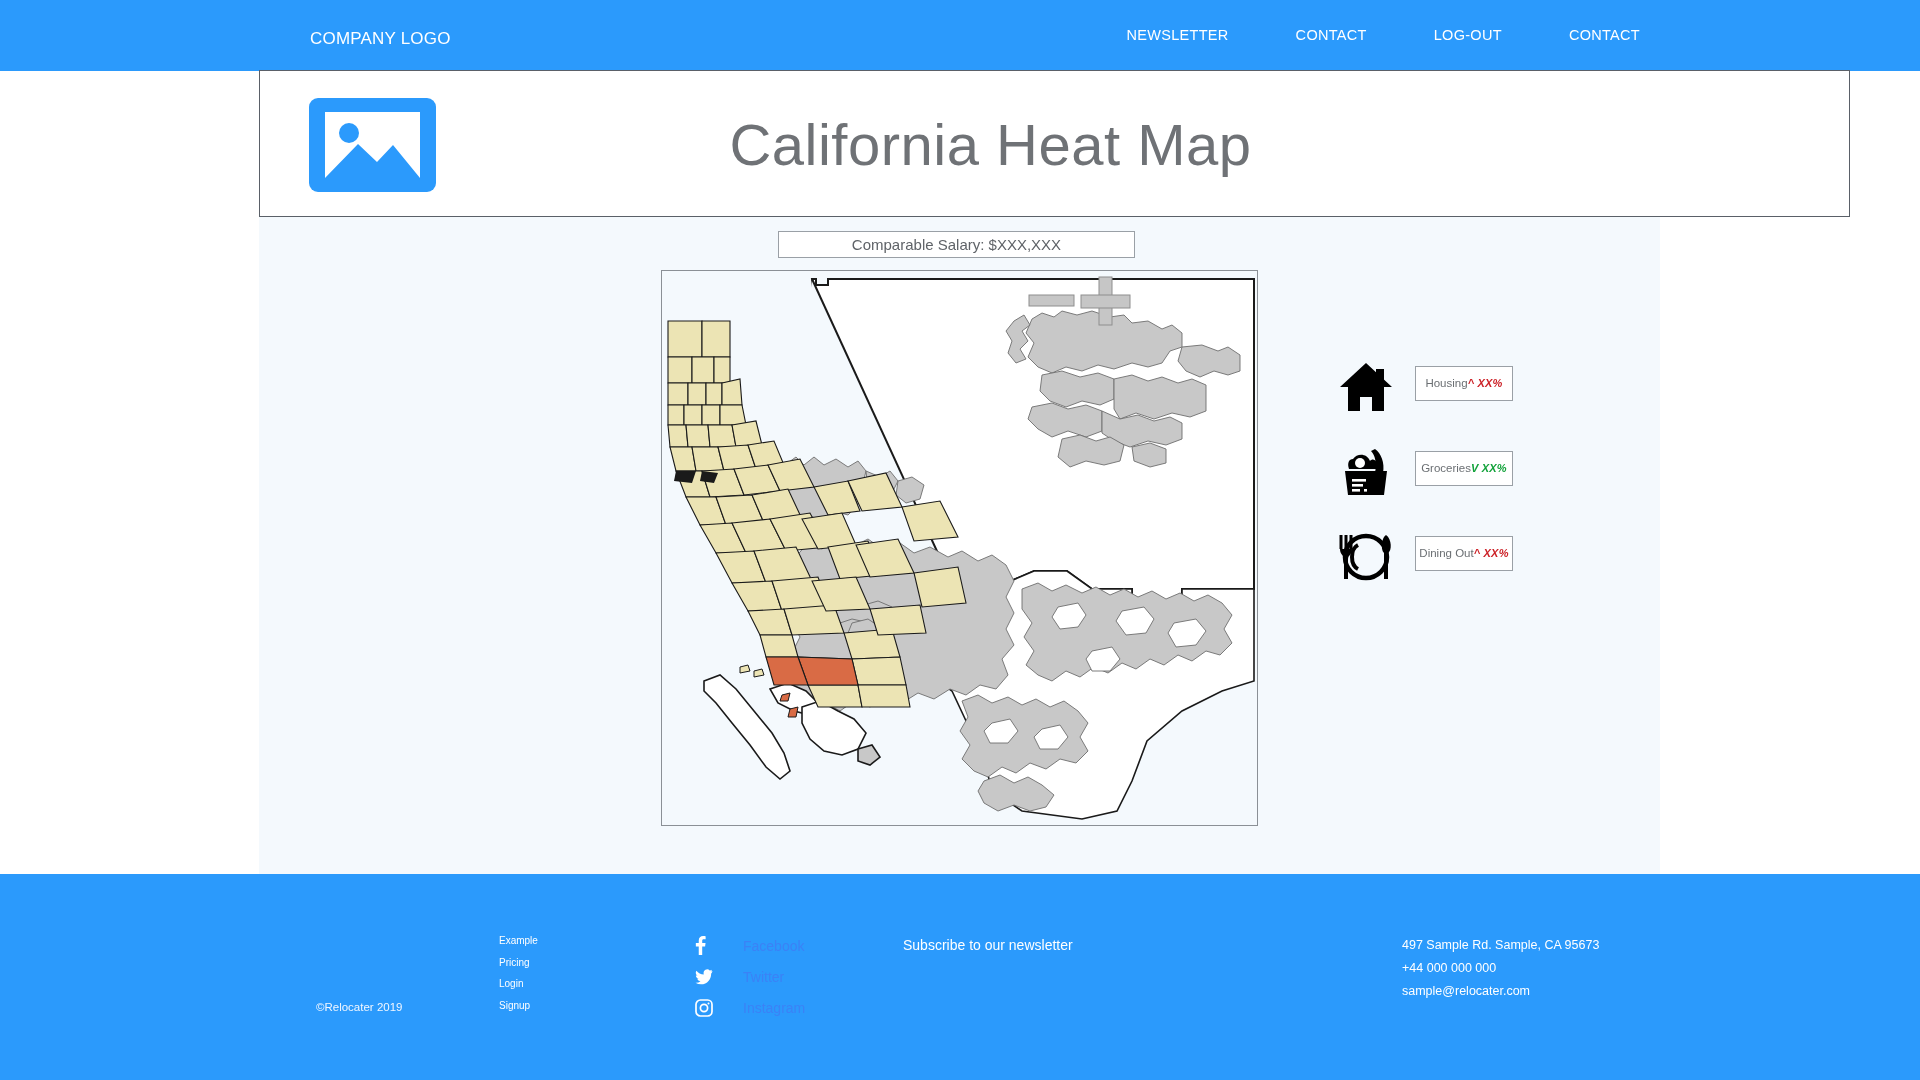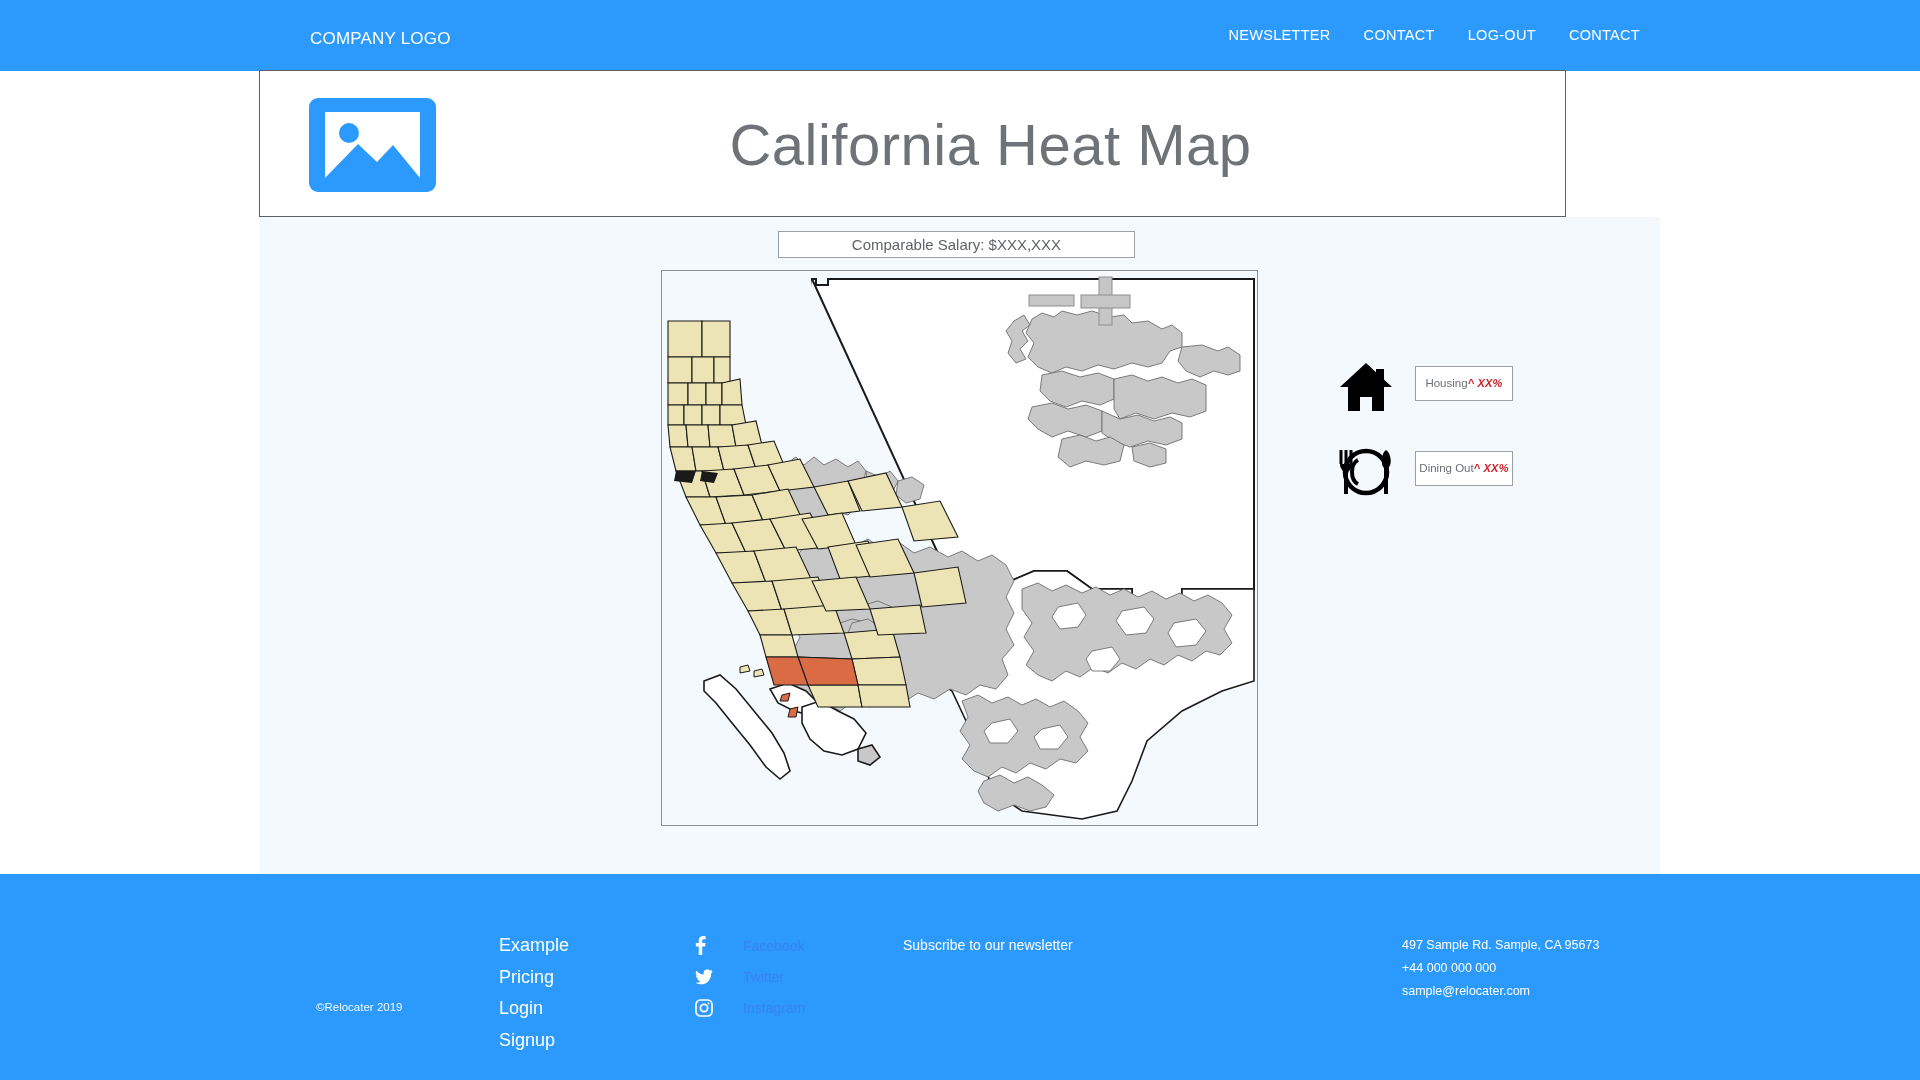--- a/index.html
+++ b/index.html
@@ -15,30 +15,30 @@
   .topnav {
     position:absolute; left:0; top:0; width:1920px; height:71px;
     background:#2b9afc;
   }
   .brand {
     position:absolute; left:310px; top:29px;
     color:#ffffff; font-size:17px; letter-spacing:.2px;
   }
   .navlinks {
     position:absolute; right:280px; top:27px;
-    display:flex; gap:33px; align-items:center;
+    display:flex; gap:67px; align-items:center;
   }
   .navlinks a {
     color:#ffffff; font-size:14.5px; text-decoration:none;
     letter-spacing:.3px; white-space:nowrap;
   }
 
   
   .titlebar {
-    position:absolute; left:259px; top:70px; width:1307px; height:147px;
+    position:absolute; left:259px; top:70px; width:1591px; height:147px;
     background:#ffffff; border:1px solid #5a6068;
   }
   .thumb {
     position:absolute; left:49px; top:27px; width:127px; height:94px;
     background:#2b9afc; border-radius:9px;
   }
   .thumb svg { position:absolute; left:16px; top:14px; }
   .page-title {
     position:absolute; left:0; top:0; width:1401px; height:147px;
     display:flex; align-items:center; justify-content:center;
@@ -88,21 +88,21 @@
   .footer {
     position:absolute; left:0; top:874px; width:1920px; height:206px;
     background:#2b9afc;
   }
   .copyright {
     position:absolute; left:316px; top:1001px;
     color:#f0f6ff; font-size:11.5px;
   }
   .linkcol { position:absolute; left:499px; top:935px; }
   .linkcol a {
-    display:block; color:#ffffff; font-size:18px; text-decoration:none;
+    display:block; color:#ffffff; font-size:10px; text-decoration:none;
     margin-bottom:10.5px;
   }
   .socialcol { position:absolute; left:695px; top:935px; }
   .socialrow {
     display:flex; align-items:center; margin-bottom:10px; height:21px;
   }
   .socialrow .sicon {
     width:30px; display:flex; align-items:center; justify-content:flex-start;
   }
   .socialrow .slabel { color:#3b82f6; font-size:14px; margin-left:18px; }
@@ -331,20 +331,40 @@
         </svg>
       </div>
       <div class="card-box">
         <span class="card-label">Housing</span>
         <span class="card-delta up">
           <span>^</span>&nbsp;<span>XX%</span>
         </span>
       </div>
     </div>
 
+    <div class="card">
+      <div class="card-icon">
+        <svg width="54" height="54" viewBox="0 0 54 54">
+          <path d="M36 4 C42 8 46 18 44 28 L36 28 C38 18 36 10 32 6 Z" fill="#000"></path>
+          <path d="M14 14 C18 8 28 8 31 16 C34 12 40 16 38 24 L10 24 C8 18 10 14 14 14 Z" fill="#000"></path>
+          <circle cx="21" cy="18" r="5" fill="#fff"></circle>
+          <path d="M6 26 L48 26 L45 50 L9 50 Z" fill="#000"></path>
+          <rect x="13" y="34" width="14" height="2.6" fill="#fff"></rect>
+          <rect x="13" y="39" width="11" height="2.6" fill="#fff"></rect>
+          <rect x="13" y="44" width="8" height="2.6" fill="#fff"></rect>
+          <rect x="25" y="44" width="3" height="2.6" fill="#fff"></rect>
+        </svg>
+      </div>
+      <div class="card-box">
+        <span class="card-label">Groceries</span>
+        <span class="card-delta down">
+          <span>V</span>&nbsp;<span>XX%</span>
+        </span>
+      </div>
+    </div>
 
     <div class="card">
       <div class="card-icon">
         <svg width="60" height="52" viewBox="0 0 60 52">
           <circle cx="30" cy="26" r="21" fill="none" stroke="#000" stroke-width="4.5"></circle>
           <path d="M22 14 C14 18 14 34 22 38" fill="none" stroke="#000" stroke-width="4"></path>
           <path d="M5 4 L5 18 M10 4 L10 18 M15 4 L15 18" stroke="#000" stroke-width="3"></path>
           <path d="M4 18 C4 24 8 24 8 28 L8 48 L12 48 L12 28 C12 24 16 24 16 18 Z" fill="#000"></path>
           <path d="M50 4 C56 8 56 20 52 22 L52 48 L48 48 L48 22 C44 18 46 6 50 4 Z" fill="#000"></path>
         </svg>

